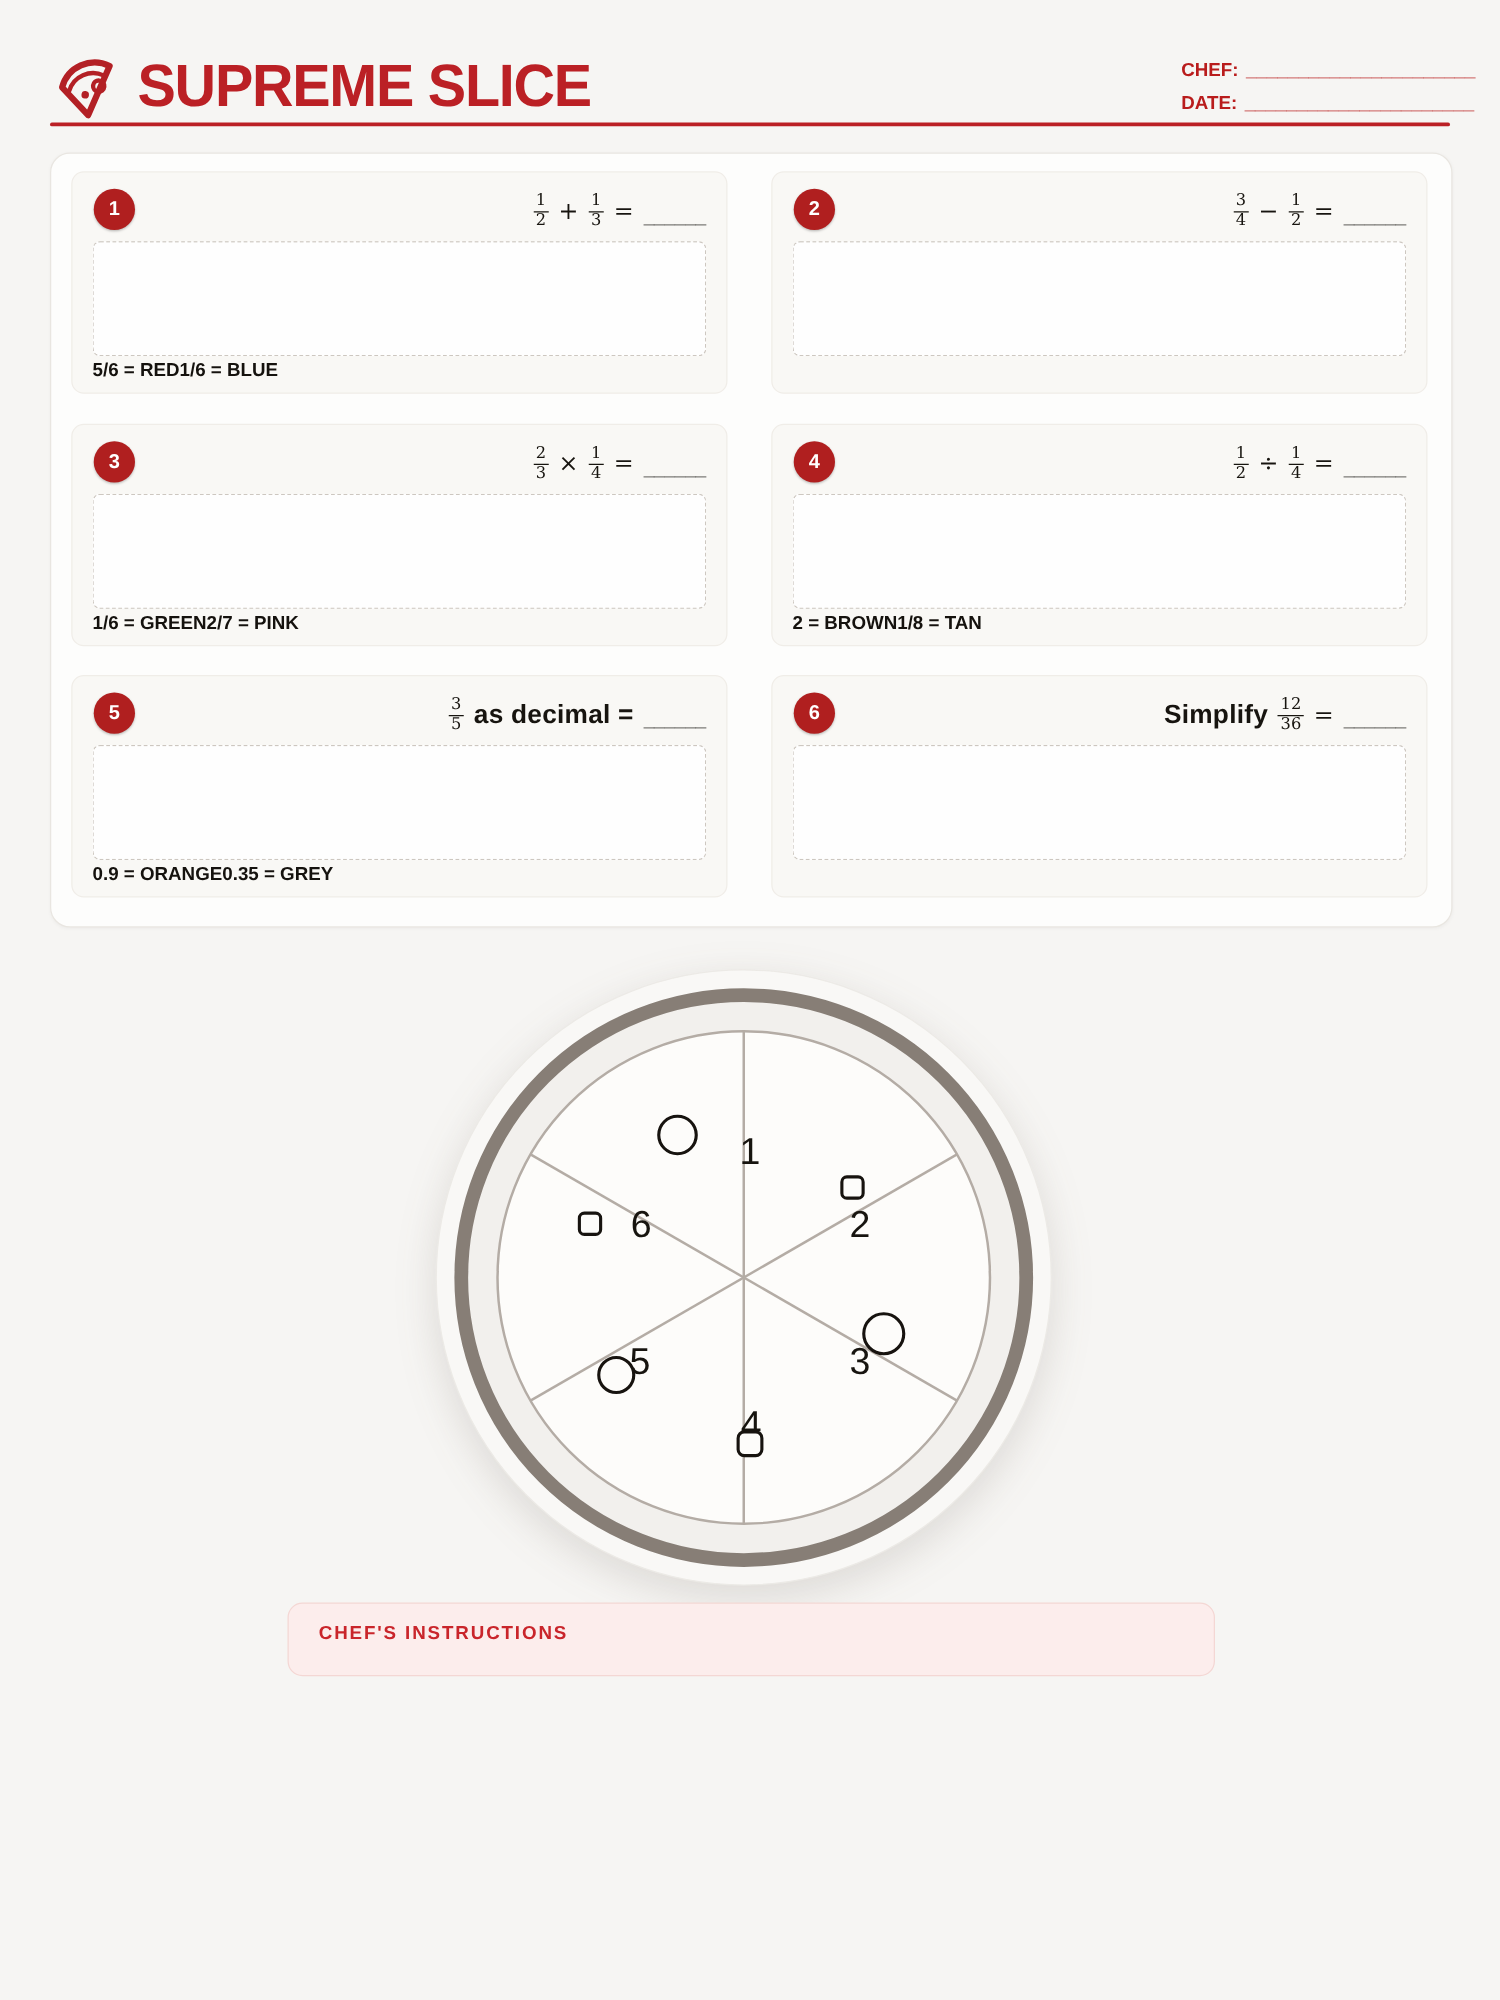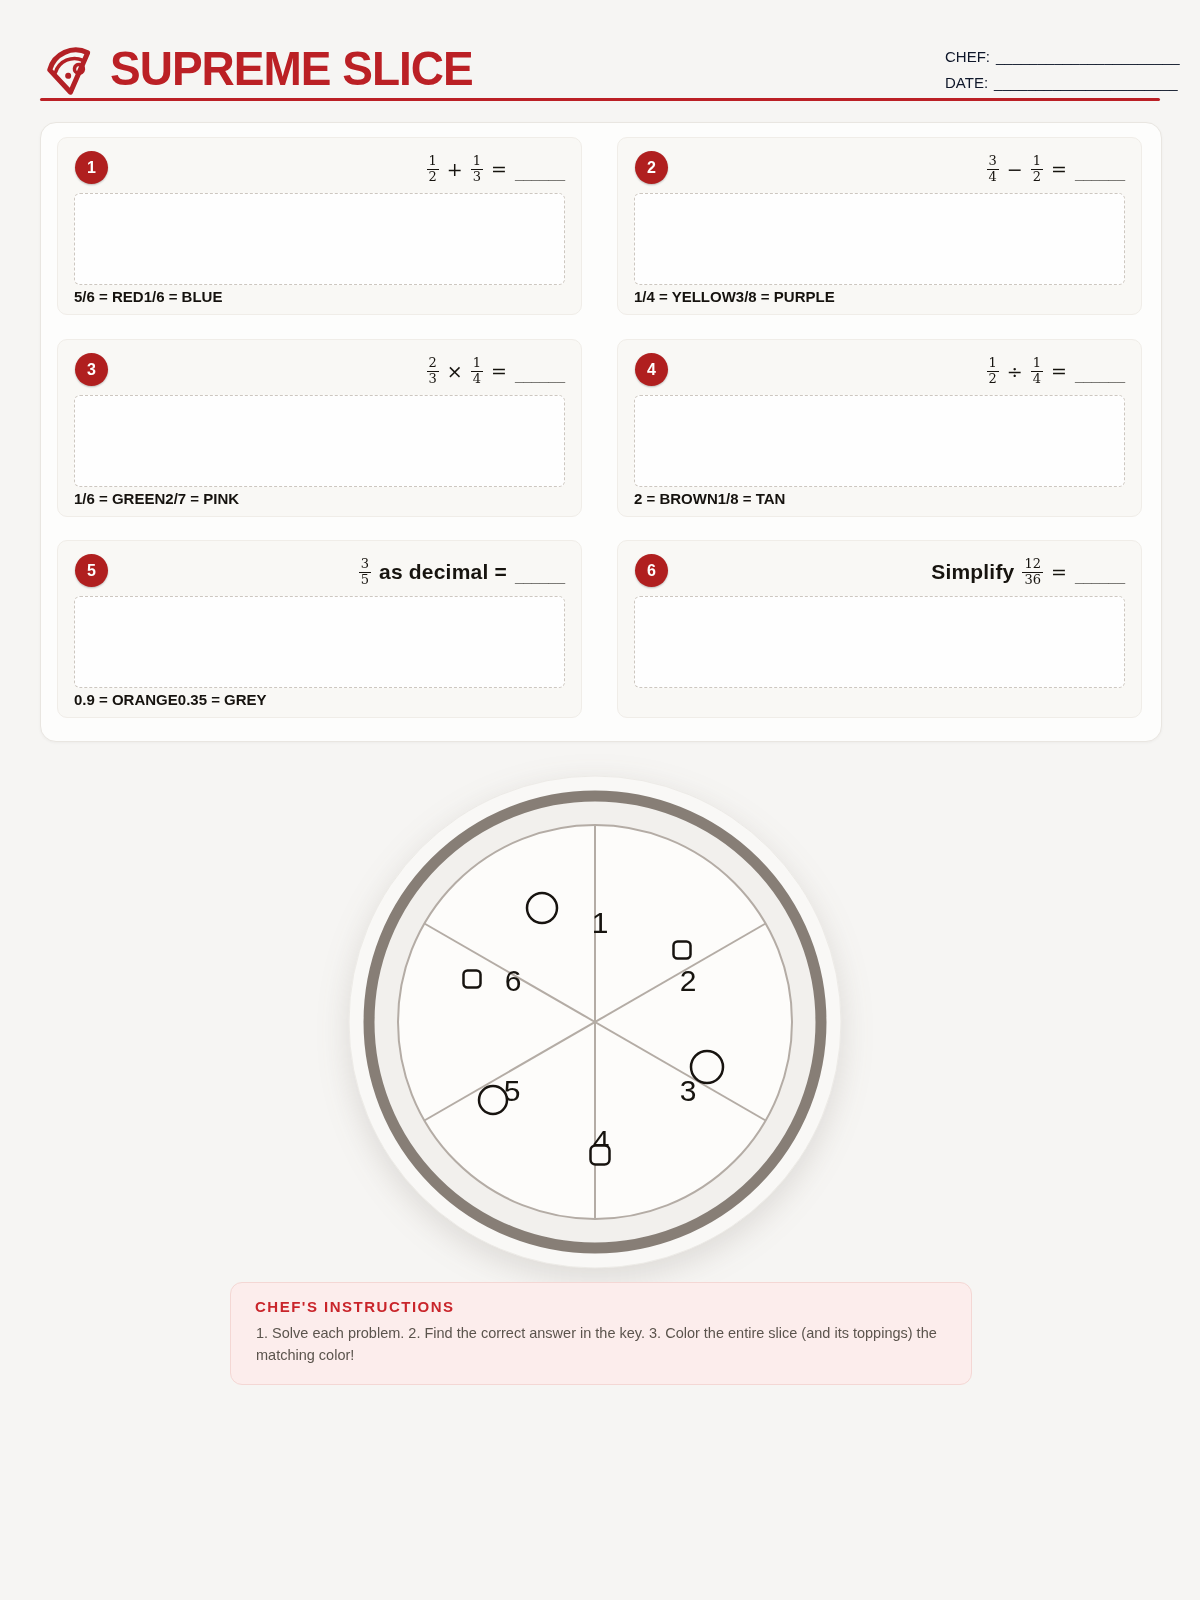--- a/index.html
+++ b/index.html
@@ -8,21 +8,21 @@
     background:#f6f5f3;font-family:"Liberation Sans",sans-serif;color:#17140f;
   }
   
   .logo-row{position:absolute;left:40px;top:38px;width:1120px;height:60px;}
   .logo-icon{position:absolute;left:2px;top:2px;width:56px;height:56px;}
   .brand-title{
     position:absolute;left:70px;top:0;height:60px;line-height:60px;
     font-size:46px;font-weight:800;letter-spacing:-1px;color:#bb2025;
     transform:scaleY(1.04);transform-origin:left center;white-space:nowrap;
   }
-  .chef-block{position:absolute;left:905px;top:6px;width:235px;font-size:15px;font-weight:400;color:#0f172a;}
+  .chef-block{position:absolute;left:905px;top:6px;width:235px;font-size:15px;font-weight:700;color:#b91c1c;}
   .chef-block .row{display:flex;gap:6px;line-height:26px;white-space:nowrap;}
   .hr-red{position:absolute;left:40px;top:98px;width:1120px;height:3px;background:#bb2025;border-radius:2px;}
   
   .panel{
     position:absolute;left:40px;top:122px;width:1120px;height:618px;
     background:#fdfdfc;border:1px solid #e9e6e1;border-radius:16px;
     box-shadow:0 1px 3px rgba(0,0,0,.04);
   }
   .card{
     position:absolute;width:525px;height:178px;background:#f9f8f5;
@@ -131,24 +131,20 @@
           </span>
           <span class="op">−</span>
           <span class="frac">
             <span class="fnum">1</span>
             <span class="fden">2</span>
           </span>
           <span class="op">=</span>
           <span class="blank">______</span>
         </div>
       <div class="workarea"></div>
-      <div class="answers">
-        <span>1/4 = YELLOW</span>
-        <span>3/8 = PURPLE</span>
-      </div>
     </div>
 
     <div class="card c2">
       <div class="badge">3</div>
       <div class="expr">
           <span class="frac">
             <span class="fnum">2</span>
             <span class="fden">3</span>
           </span>
           <span class="op">×</span>
@@ -246,16 +242,15 @@
         <circle cx="372" cy="305" r="16"></circle>
         <rect x="255.5" y="383.5" width="19" height="19" rx="5"></rect>
         <circle cx="158" cy="338" r="14"></circle>
         <rect x="128.5" y="208.5" width="17" height="17" rx="4"></rect>
       </g>
     </svg>
   </div>
 
   <div class="instructions">
     <div class="instr-title">CHEF'S INSTRUCTIONS</div>
-    <div class="instr-body">1. Solve each problem. 2. Find the correct answer in the key. 3. Color the entire slice (and its toppings) the matching color!</div>
   </div>
 
 </div>
 
 </body></html>

